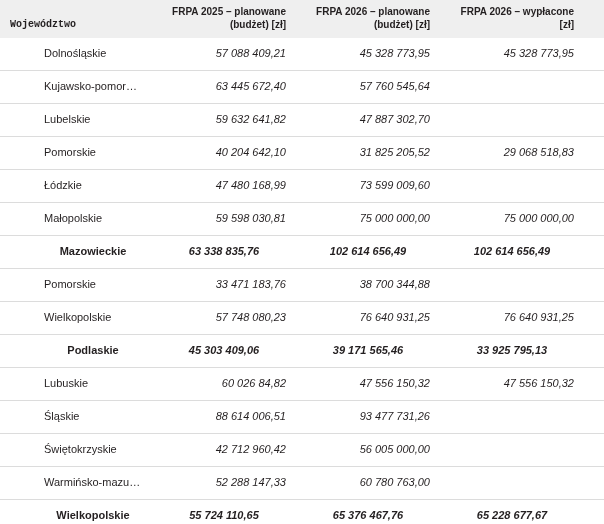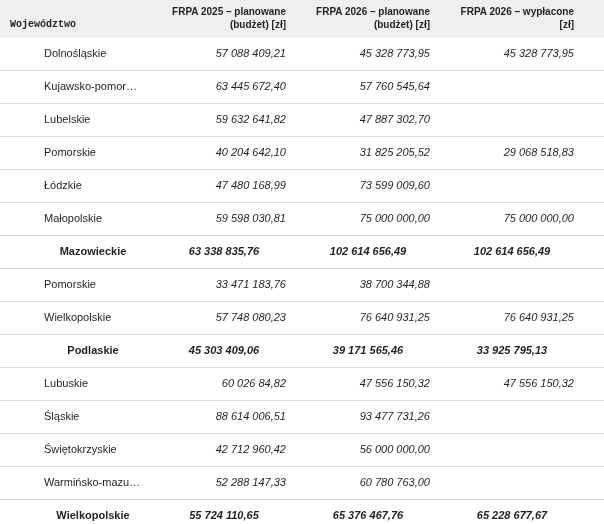--- a/index.html
+++ b/index.html
@@ -170,21 +170,21 @@
         <tr>
           <td class="region">Śląskie</td>
           <td class="num">88 614 006,51</td>
           <td class="num">93 477 731,26</td>
           <td class="num"></td>
           <td class="num"></td>
         </tr>
         <tr>
           <td class="region">Świętokrzyskie</td>
           <td class="num">42 712 960,42</td>
-          <td class="num">56 000 000,00</td>
+          <td class="num">56 005 000,00</td>
           <td class="num"></td>
           <td class="num"></td>
         </tr>
         <tr>
           <td class="region">Warmińsko-mazurskie</td>
           <td class="num">52 288 147,33</td>
           <td class="num">60 780 763,00</td>
           <td class="num"></td>
           <td class="num"></td>
         </tr>

